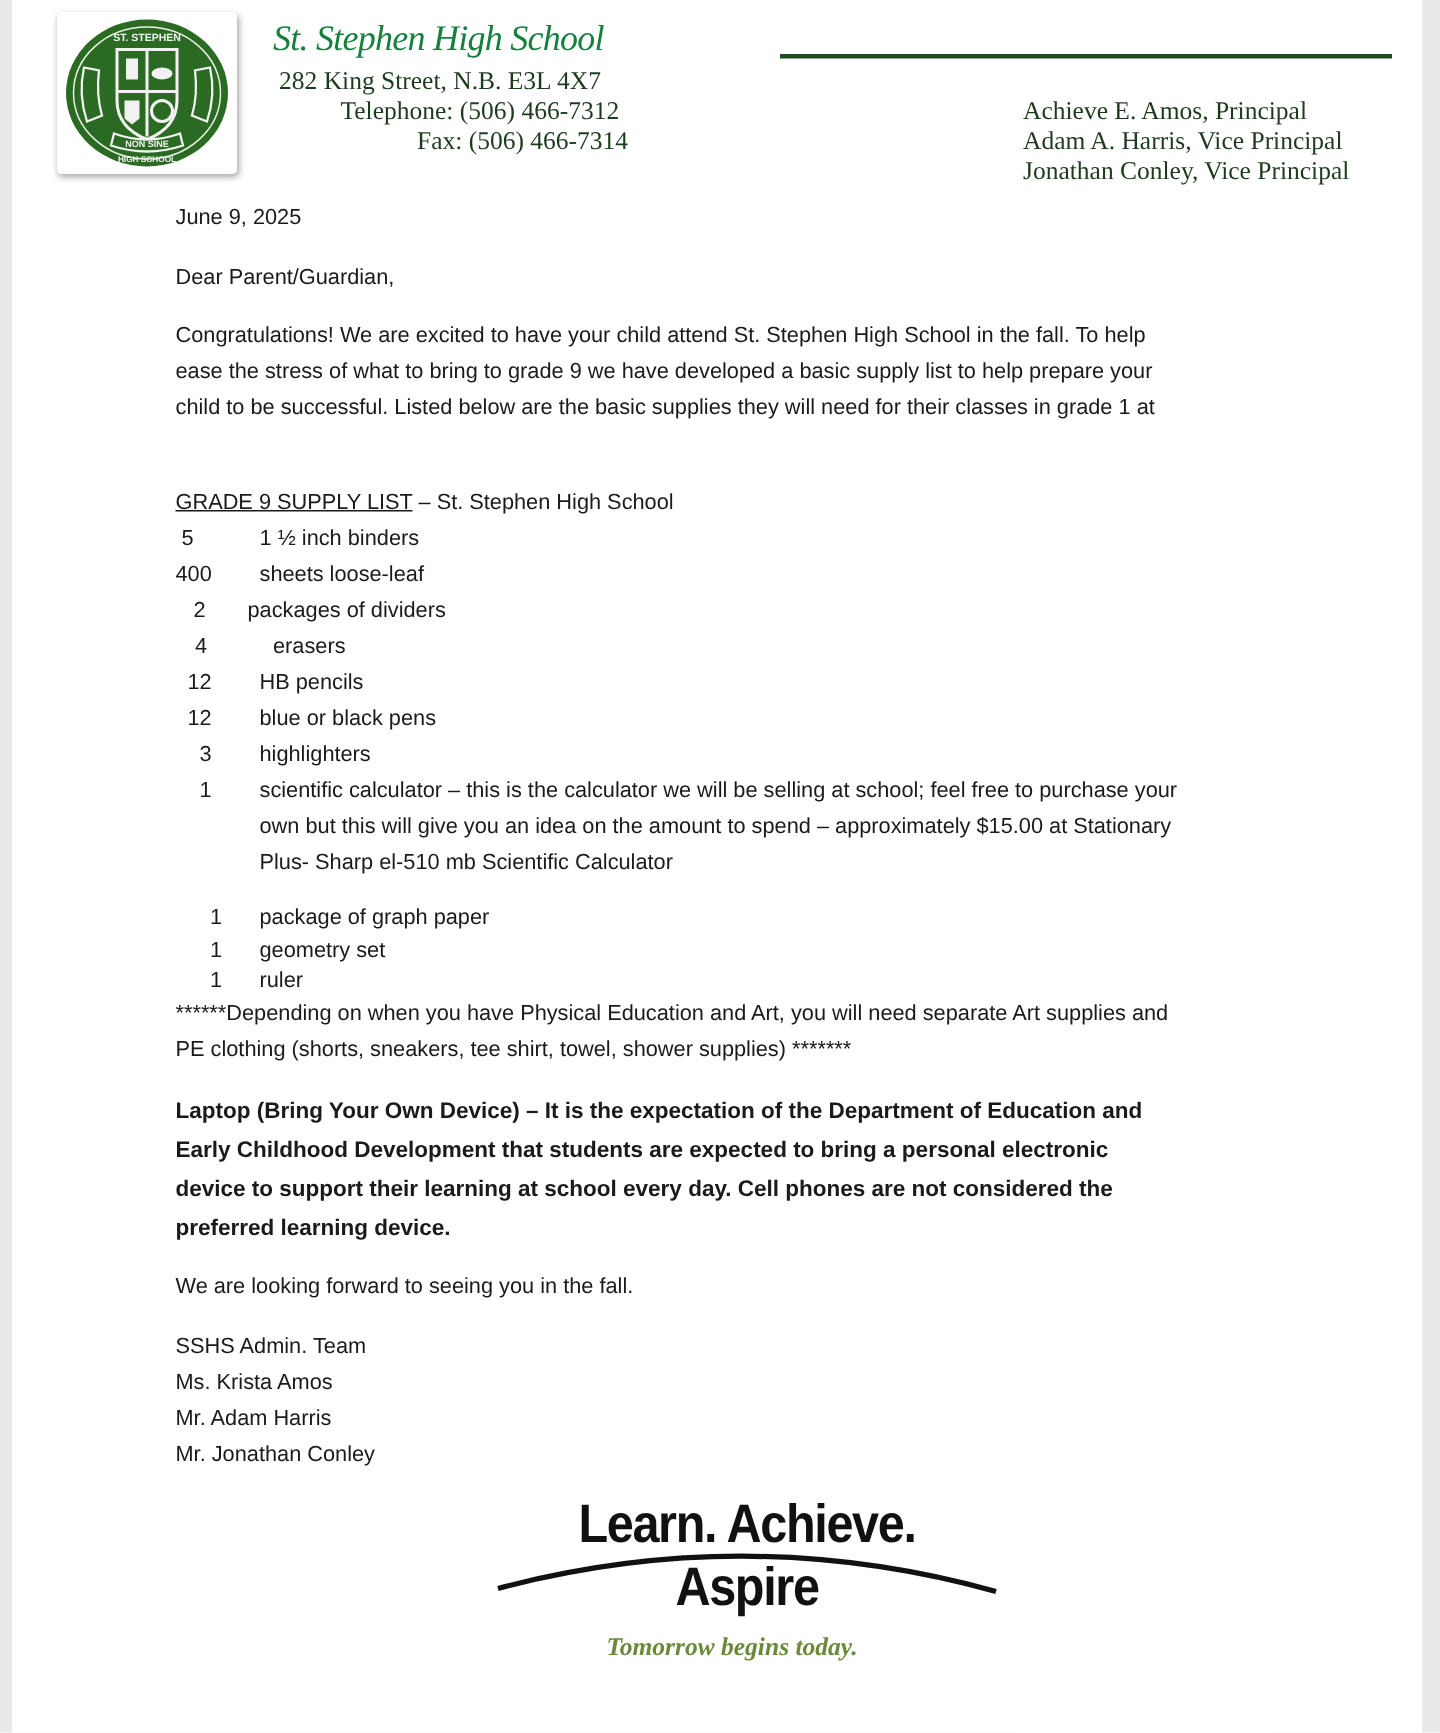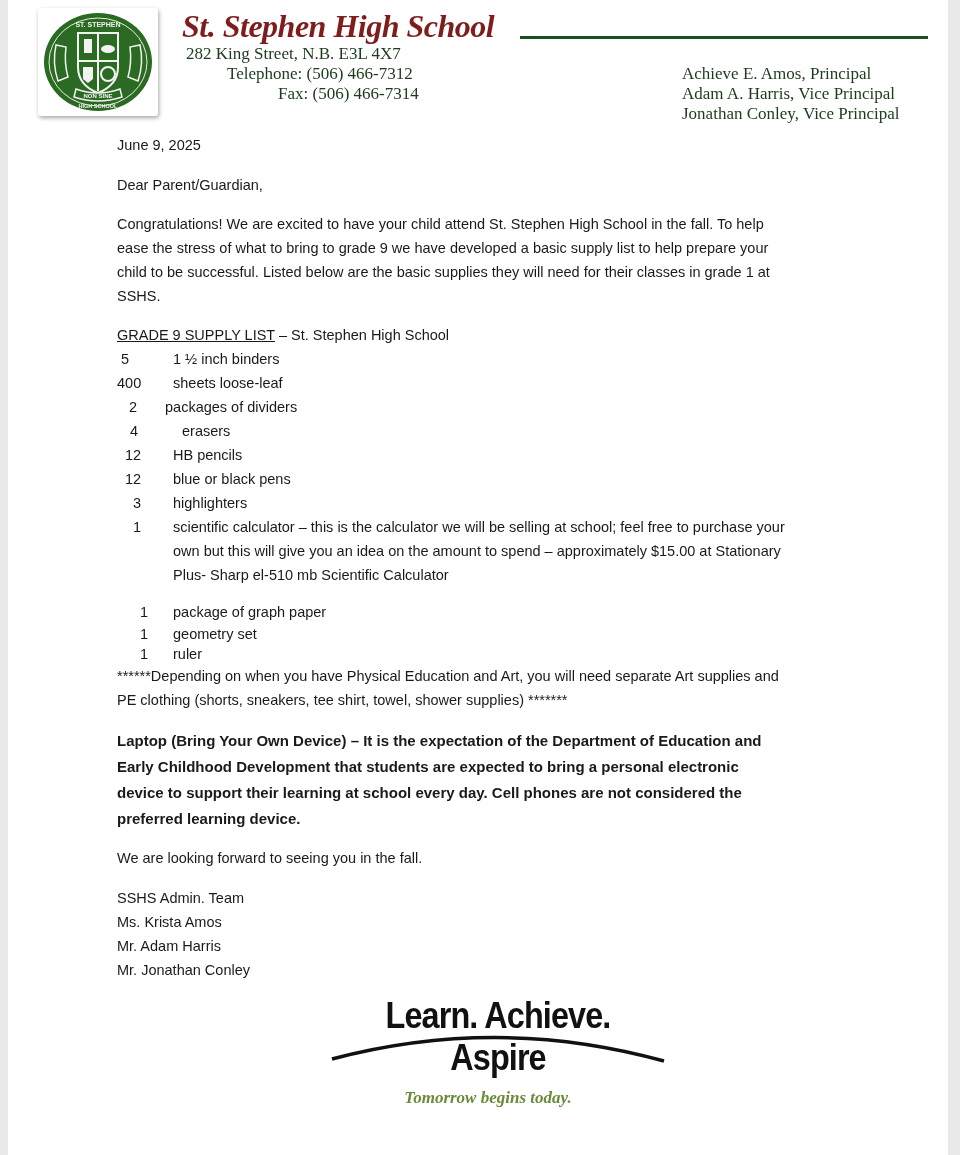--- a/index.html
+++ b/index.html
@@ -17,22 +17,22 @@
   
   .crest-box {
     left:30px; top:8px; width:120px; height:108px;
     background:#fff;
     box-shadow:1px 2px 4px rgba(0,0,0,0.35);
     border-radius:3px;
   }
   .crest-box svg { position:absolute; left:4px; top:3px; }
   .school-name {
     left:174px; top:6px;
-    font-family:"Liberation Serif", serif; font-style:italic; font-weight:bold;
-    font-size:32px; color:#7f1d1d; letter-spacing:-0.5px; line-height:40px;
+    font-family:"Liberation Serif", serif; font-style:italic; font-weight:normal;
+    font-size:24px; color:#15803d; letter-spacing:-0.5px; line-height:40px;
   }
   .name-rule {
     left:512px; top:36px; width:408px; height:3px; background:#1e4d1e;
   }
   .serif-line {
     font-family:"Liberation Serif", serif; font-size:17px; color:#1c3a1c; line-height:20px;
     white-space:nowrap;
   }
   .addr { left:178px; top:44px; }
   .tel  { left:219px; top:64px; }
@@ -108,21 +108,20 @@
     <div class="serif-line">Jonathan Conley, Vice Principal</div>
   </div>
 
   <div class="abs body-text date">June 9, 2025</div>
   <div class="abs body-text greeting">Dear Parent/Guardian,</div>
 
   <div class="abs body-text intro">
     <div>Congratulations!  We are excited to have your child attend St. Stephen High School in the fall.  To help</div>
     <div>ease the stress of what to bring to grade 9 we have developed a basic supply list to help prepare your</div>
     <div>child to be successful.  Listed below are the basic supplies they will need for their classes in grade 1 at</div>
-    <div>SSHS.</div>
   </div>
 
   <div class="abs body-text list-title">
     <u>GRADE 9 SUPPLY LIST</u><span> – St. Stephen High School</span>
   </div>
 
   <div>
     <div class="item" style="left:0;top:347px;">
       <span class="qty" style="left:113px;">5</span>
       <span class="desc" style="left:165px;">1 ½  inch binders</span>

